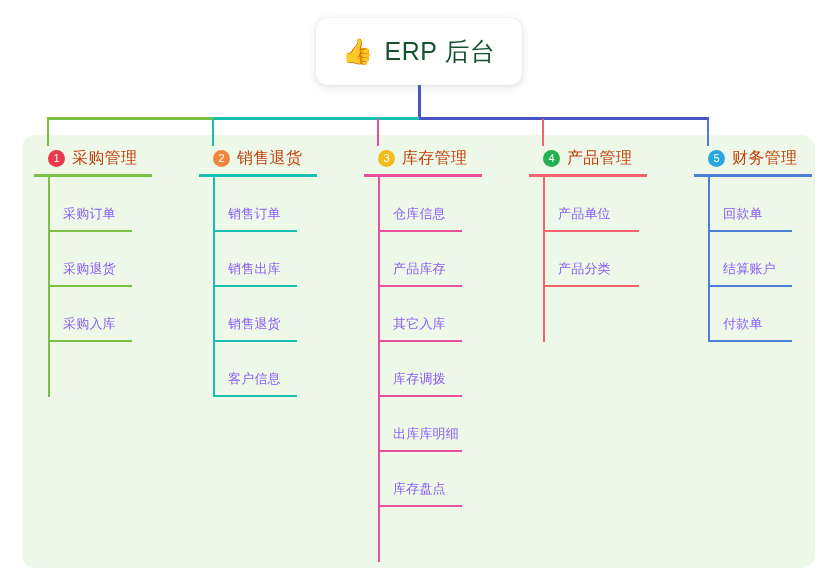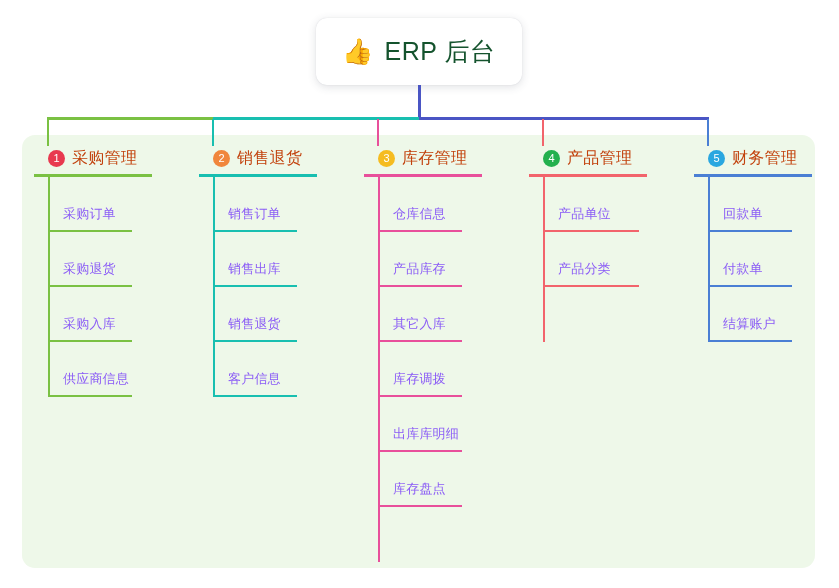--- a/index.html
+++ b/index.html
@@ -164,24 +164,20 @@
           <div class="item-rule" style="width: 84px; background: rgb(122, 193, 67);"></div>
         </div>
         <div class="item">
           <span class="item-label">采购退货</span>
           <div class="item-rule" style="width: 84px; background: rgb(122, 193, 67);"></div>
         </div>
         <div class="item">
           <span class="item-label">采购入库</span>
           <div class="item-rule" style="width: 84px; background: rgb(122, 193, 67);"></div>
         </div>
-        <div class="item">
-          <span class="item-label">供应商信息</span>
-          <div class="item-rule" style="width: 84px; background: rgb(122, 193, 67);"></div>
-        </div>
       </div>
     </div>
     <div class="column" style="left: 199px;">
       <div class="col-header">
         <span class="badge" style="background: rgb(240, 134, 60);">2</span>
         <span class="col-title">销售退货</span>
       </div>
       <div class="col-rule" style="width: 118px; background: rgb(24, 191, 176);"></div>
       <div class="col-spine" style="background: rgb(24, 191, 176); height: 220px;"></div>
       <div class="items">
@@ -261,22 +257,22 @@
         <span class="col-title">财务管理</span>
       </div>
       <div class="col-rule" style="width: 118px; background: rgb(74, 127, 212);"></div>
       <div class="col-spine" style="background: rgb(74, 127, 212); height: 165px;"></div>
       <div class="items">
         <div class="item">
           <span class="item-label">回款单</span>
           <div class="item-rule" style="width: 84px; background: rgb(74, 127, 212);"></div>
         </div>
         <div class="item">
+          <span class="item-label">结算账户</span>
+          <div class="item-rule" style="width: 84px; background: rgb(74, 127, 212);"></div>
+        </div>
+        <div class="item">
           <span class="item-label">付款单</span>
           <div class="item-rule" style="width: 84px; background: rgb(74, 127, 212);"></div>
         </div>
-        <div class="item">
-          <span class="item-label">结算账户</span>
-          <div class="item-rule" style="width: 84px; background: rgb(74, 127, 212);"></div>
-        </div>
       </div>
     </div>
   </div>
 
 </body></html>

